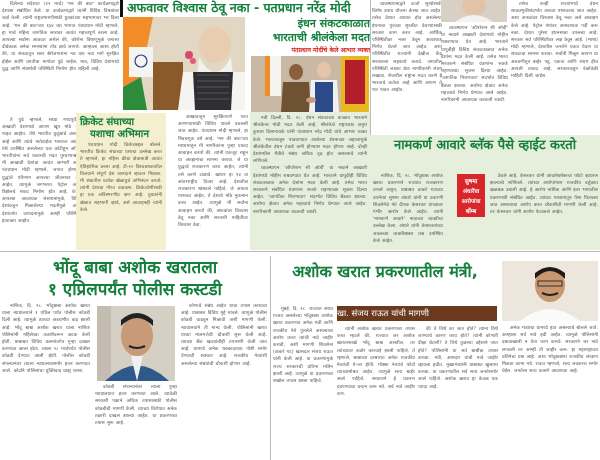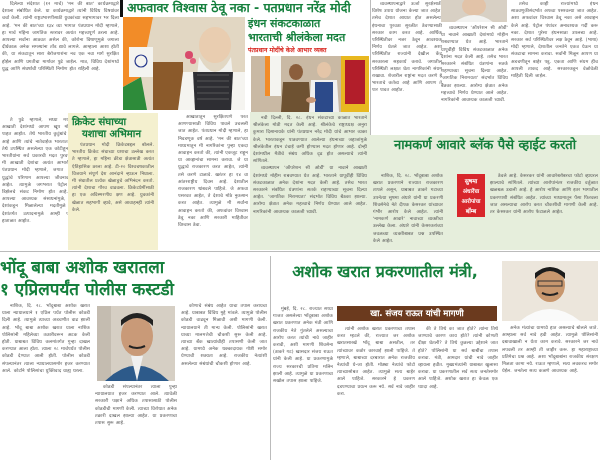--- a/index.html
+++ b/index.html
@@ -37,21 +37,21 @@
     <ellipse cx="92" cy="28" rx="16" ry="18" fill="#e9cdb0"></ellipse>
     <path d="M76 40 Q92 70 108 40 L110 60 Q92 75 74 60 Z" fill="#f1f1ee"></path>
     <path d="M60 55 L122 55 L122 93 L55 93 Z" fill="#f5f4f0"></path>
     <path d="M70 55 L110 55 L108 93 L72 93 Z" fill="#2e2e33"></path>
     <path d="M74 58 L106 58 M74 64 L106 64 M74 70 L106 70 M74 76 L106 76 M74 82 L106 82" stroke="#777" stroke-width="0.6"></path>
     <circle cx="66" cy="38" r="4" fill="#d84a6b"></circle>
     <circle cx="70" cy="44" r="3" fill="#e25c7a"></circle>
   </svg>
 </div>
 
-<div class="abs" style="left:248px; top:17px; width:122px; text-align:left;">
+<div class="abs" style="left:248px; top:17px; width:122px; text-align:right;">
   <div class="hl" style="font-size:11px; line-height:14px; white-space:nowrap;">इंधन संकटकाळात</div>
   <div class="hl" style="font-size:11px; line-height:14px; white-space:nowrap;">भारताची श्रीलंकेला मदत</div>
   <div style="font-size:6.2px; line-height:10px; color:#d8261f; font-weight:bold; white-space:nowrap;">पंतप्रधान मोदींचे केले आभार व्यक्त</div>
 </div>
 
 <div class="abs photo" style="left:251px; top:56px; width:118px; height:56px;">
   <svg width="118" height="56" viewBox="0 0 118 56">
     <rect width="118" height="56" fill="#c9b9a4"></rect>
     <rect x="14" y="0" width="16" height="40" fill="#f4f4f0"></rect>
     <rect x="14" y="0" width="5" height="40" fill="#f28c28"></rect>
@@ -89,21 +89,21 @@
 </div>
 
 <div class="abs txt" style="left:511px; top:0; width:87px; height:134px;">
   <p>तसेच काही राज्यांमध्ये इंधन साठवणुकीसंदर्भात अफवा पसरवल्या जात आहेत. अशा अफवांवर विश्वास ठेवू नका असे आवाहन केले आहे. पेट्रोल पंपांवर अनावश्यक गर्दी करू नका. देशात पुरेसा इंधनसाठा उपलब्ध आहे. सरकार सर्व परिस्थितीवर लक्ष ठेवून आहे. (भाषा) मोदी म्हणाले, देशातील जनतेने एकत्र येऊन या संकटाचा सामना करावा. सर्वांनी मिळून आपण या अडचणीतून बाहेर पडू. एकता आणि संयम हीच आपली ताकद आहे. सरकारकडून वेळोवेळी माहिती दिली जाईल.</p>
 </div>
 
 <div class="abs txt" style="left:2px; top:116px; width:80px; height:134px;">
   <p>ते पुढे म्हणाले, सध्या मध्यपूर्वेच्या आखाती देशांमध्ये आपण खूप मोठे युद्ध पाहत आहोत. तेथे भारतीय कुटुंबांचे वास्तव्य आहे आणि त्यांचे नातेवाईक भारतात आहेत. तेथे उपस्थित असलेल्या एक कोटीहून अधिक भारतीयांना सर्व प्रकारची मदत पुरवण्याबद्दल मी आखाती देशांचा अत्यंत आभारी आहे. पंतप्रधान मोदी म्हणाले, जगात होणाऱ्या युद्धांचे परिणाम आपल्या जीवनावर होत आहेत. त्यामुळे जगभरात पेट्रोल आणि डिझेलचे संकट निर्माण होत आहे. केवळ आपल्या आवश्यक संसाधनांमुळे, विविध देशांकडून मिळालेल्या मदतीमुळे आणि देशांतर्गत उत्पादनामुळे आम्ही परिस्थिती हाताळत आहोत.</p>
 </div>
 
-<div class="abs yellowbg" style="left:68px; top:113px; width:90px; height:137px; padding:3px 4px;">
+<div class="abs yellowbg" style="left:76px; top:113px; width:90px; height:137px; padding:3px 4px;">
   <div class="hl" style="font-size:10px; line-height:12px;">क्रिकेट संघाच्या</div>
   <div class="hl" style="font-size:10px; line-height:12px; padding-left:10px;">यशाचा अभिमान</div>
   <div class="txt" style="height:108px; margin-top:1px;">
     <p>पंतप्रधान मोदी क्रिकेटबद्दल बोलले. भारतीय क्रिकेट संघाच्या यशाचा उल्लेख करत ते म्हणाले, हा महिना क्रीडा क्षेत्रासाठी अत्यंत ऐतिहासिक ठरला आहे. टी-२० विश्वचषकातील विजयाने संपूर्ण देश आनंदाने न्हाऊन निघाला. मी संघातील प्रत्येक खेळाडूचे अभिनंदन करतो. त्यांनी देशाचा गौरव वाढवला. क्रिकेटप्रेमींसाठी हा एक अविस्मरणीय क्षण आहे. युवकांनी खेळात सहभागी व्हावे, असे आवाहनही त्यांनी केले.</p>
   </div>
 </div>
 
 <div class="abs txt" style="left:178px; top:113px; width:70px; height:137px;">
   <p>आखातातून सुरक्षितपणे परत आणण्यासाठी विविध पावले उचलली जात आहेत. पंतप्रधान मोदी म्हणाले, हा निवडणूक वर्ष आहे. 'मन की बात'च्या माध्यमातून मी नागरिकांना पुन्हा एकदा आवाहन करतो की, त्यांनी एकजूट राहून या आव्हानांचा सामना करावा. जे या युद्धाचे राजकारण करत आहेत, त्यांनी तसे करणे टाळावे. खरंतर हा १४ वा आंतरराष्ट्रीय दिवस आहे. देशातील राजकारण थांबवले पाहिजे. जे अफवा पसरवत आहेत, ते देशाचे मोठे नुकसान करत आहेत. त्यामुळे मी सर्वांना आवाहन करतो की, अफवांवर विश्वास ठेवू नका आणि सरकारी माहितीवर विश्वास ठेवा.</p>
 </div>
@@ -132,21 +132,21 @@
   <div style="font-size:5.6px; line-height:10px; font-weight:bold;">आरोपांचा</div>
   <div style="font-size:6px; line-height:10px; font-weight:bold;">बॉम्ब</div>
 </div>
 
 <div class="abs txt" style="left:490px; top:172px; width:108px; height:76px;">
   <p>ठेवले आहे. केसरकर यांनी आवारेबरोबरचा फोटो व्हायरल झाल्याचे सांगितले. त्यांच्या आरोपांनंतर राजकीय वर्तुळात खळबळ उडाली आहे. हे आरोप नाशिक आणि इतर भागातील प्रकरणाशी संबंधित आहेत. त्यांच्या माध्यमातून पैसा फिरवला जात असल्याचा आरोप करत चौकशीची मागणी केली आहे. तर केसरकर यांनी आरोप फेटाळले आहेत.</p>
 </div>
 
 <div class="abs rule-h" style="left:0; top:251px; width:600px;"></div>
 
-<div class="abs" style="left:0; top:256px; width:270px; ">
+<div class="abs" style="left:0; top:256px; width:270px; text-align:center;">
   <div class="hl" style="font-size:17px; line-height:22px;">भोंदू बाबा अशोक खरातला</div>
   <div class="hl" style="font-size:17px; line-height:22px;">१ एप्रिलपर्यंत पोलीस कस्टडी</div>
 </div>
 
 <div class="abs txt" style="left:2px; top:302px; width:88px; height:158px;">
   <p>नाशिक, दि. २८. भोंदूबाबा अशोक खरात याला न्यायालयाने १ एप्रिल पर्यंत पोलीस कोठडी दिली आहे. त्यामुळे त्याच्या अडचणीत वाढ झाली आहे. भोंदू बाबा अशोक खरात याला नाशिक पोलिसांनी महिलेच्या तक्रारीवरून अटक केली होती. याबाबत विविध कलमांतर्गत गुन्हा दाखल करण्यात आला होता. त्याला २८ मार्चपर्यंत पोलीस कोठडी देण्यात आली होती. पोलीस कोठडी संपल्यानंतर त्याला न्यायालयासमोर हजर करण्यात आले. कोर्टाने पोलिसांचा युक्तिवाद ग्राह्य धरला.</p>
 </div>
 
 <div class="abs photo" style="left:97px; top:306px; width:78px; height:75px;">
   <svg width="78" height="75" viewBox="0 0 78 75">
@@ -171,21 +171,21 @@
 <div class="abs rule-v" style="left:270px; top:256px; height:204px;"></div>
 
 <div class="abs" style="left:272px; top:261px; width:226px; text-align:center;">
   <div class="hl" style="font-size:16px; line-height:22px;">अशोक खरात प्रकरणातील मंत्री,</div>
 </div>
 
 <div class="abs txt" style="left:273px; top:305px; width:60px; height:155px;">
   <p>मुंबई, दि. २८. राज्यात सध्या गाजत असलेल्या भोंदूबाबा अशोक खरात प्रकरणात अनेक मंत्री आणि राजकीय नेते गुंतलेले असल्याचा आरोप करत त्यांची नावे जाहीर करावी, अशी मागणी शिवसेना (ठाकरे गट) खासदार संजय राऊत यांनी केली आहे. या प्रकरणामुळे राज्य सरकारची प्रतिमा मलिन झाली आहे. त्यामुळे या प्रकरणाचा सखोल तपास झाला पाहिजे.</p>
 </div>
 
-<div class="abs" style="left:337px; top:306px; width:160px; height:15px; background:#6b3a1e; color:#fff; text-align:center; font-weight:bold; font-size:8.5px; line-height:15px; white-space:nowrap; overflow:hidden;">
+<div class="abs" style="left:337px; top:306px; width:160px; height:15px; background:#6b3a1e; color:#fff; text-align:left; font-weight:normal; font-size:8.5px; line-height:15px; white-space:nowrap; overflow:hidden;">
   <span>खा. संजय राऊत यांची मागणी</span>
 </div>
 
 <div class="abs txt" style="left:337px; top:325px; width:78px; height:135px;">
   <p>त्यांनी अशोक खरात प्रकरणाचा तपास करत म्हटले की, राज्यात जर अशोक खरातसारखे भोंदू बाबा असतील, तर त्यांच्यावर कठोर कारवाई झाली पाहिजे. ते म्हणाले, बाबाच्या दरबारात अनेक राजकीय नेत्यांची ये-जा होती. मोठ्या नेत्यांचे फोटो त्याच्यासोबत आहेत. त्यामुळे सत्य बाहेर आले पाहिजे. सरकारने हे प्रकरण दडपण्याचा प्रयत्न करू नये. सर्व नावे जाहीर करा.</p>
 </div>
 
 <div class="abs txt" style="left:418px; top:325px; width:80px; height:135px;">
   <p>की ते तिथे का जात होते? त्यांना तिथे जाण्याचे कारण काय होते? त्यांनी कोणती दीक्षा घेतली? ते तिथे कुठल्या उद्देशाने जात होते? पोलिसांनी या सर्व बाबींचा तपास करावा. मंत्री, आमदार यांची नावे जाहीर व्हायला हवीत. मुख्यमंत्र्यांनी याबाबत खुलासा करावा. या प्रकरणातील सर्व सत्य जनतेसमोर आले पाहिजे. अशोक खरात हा केवळ एक प्यादा आहे.</p>
 </div>

